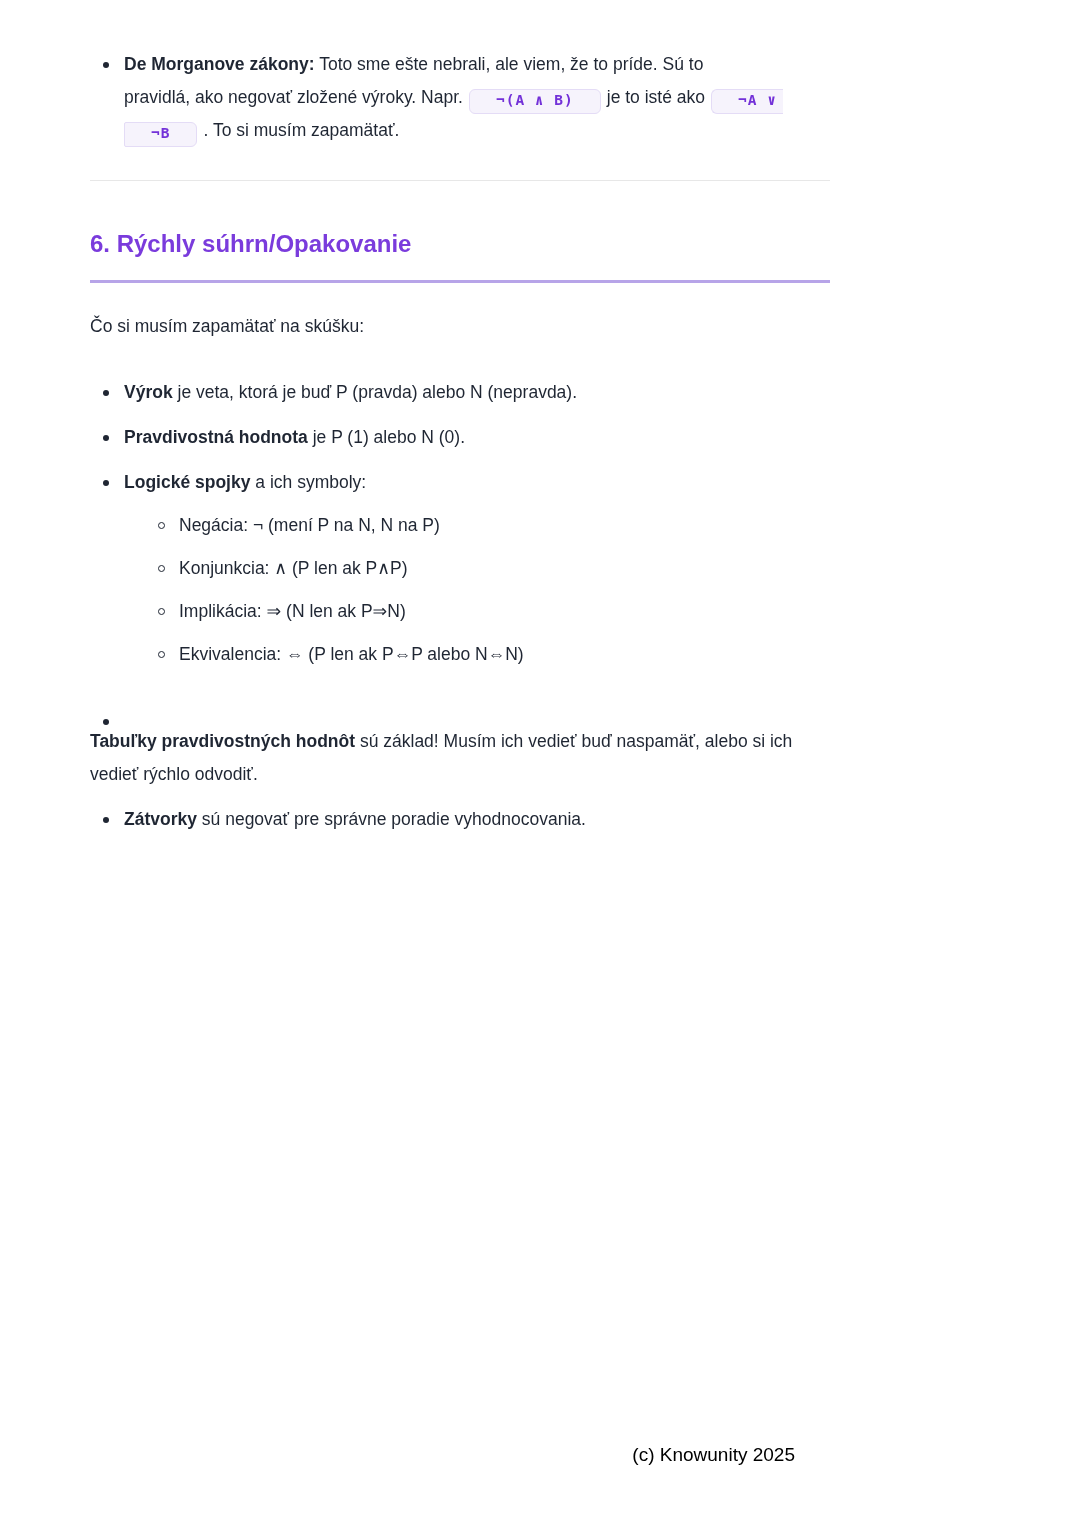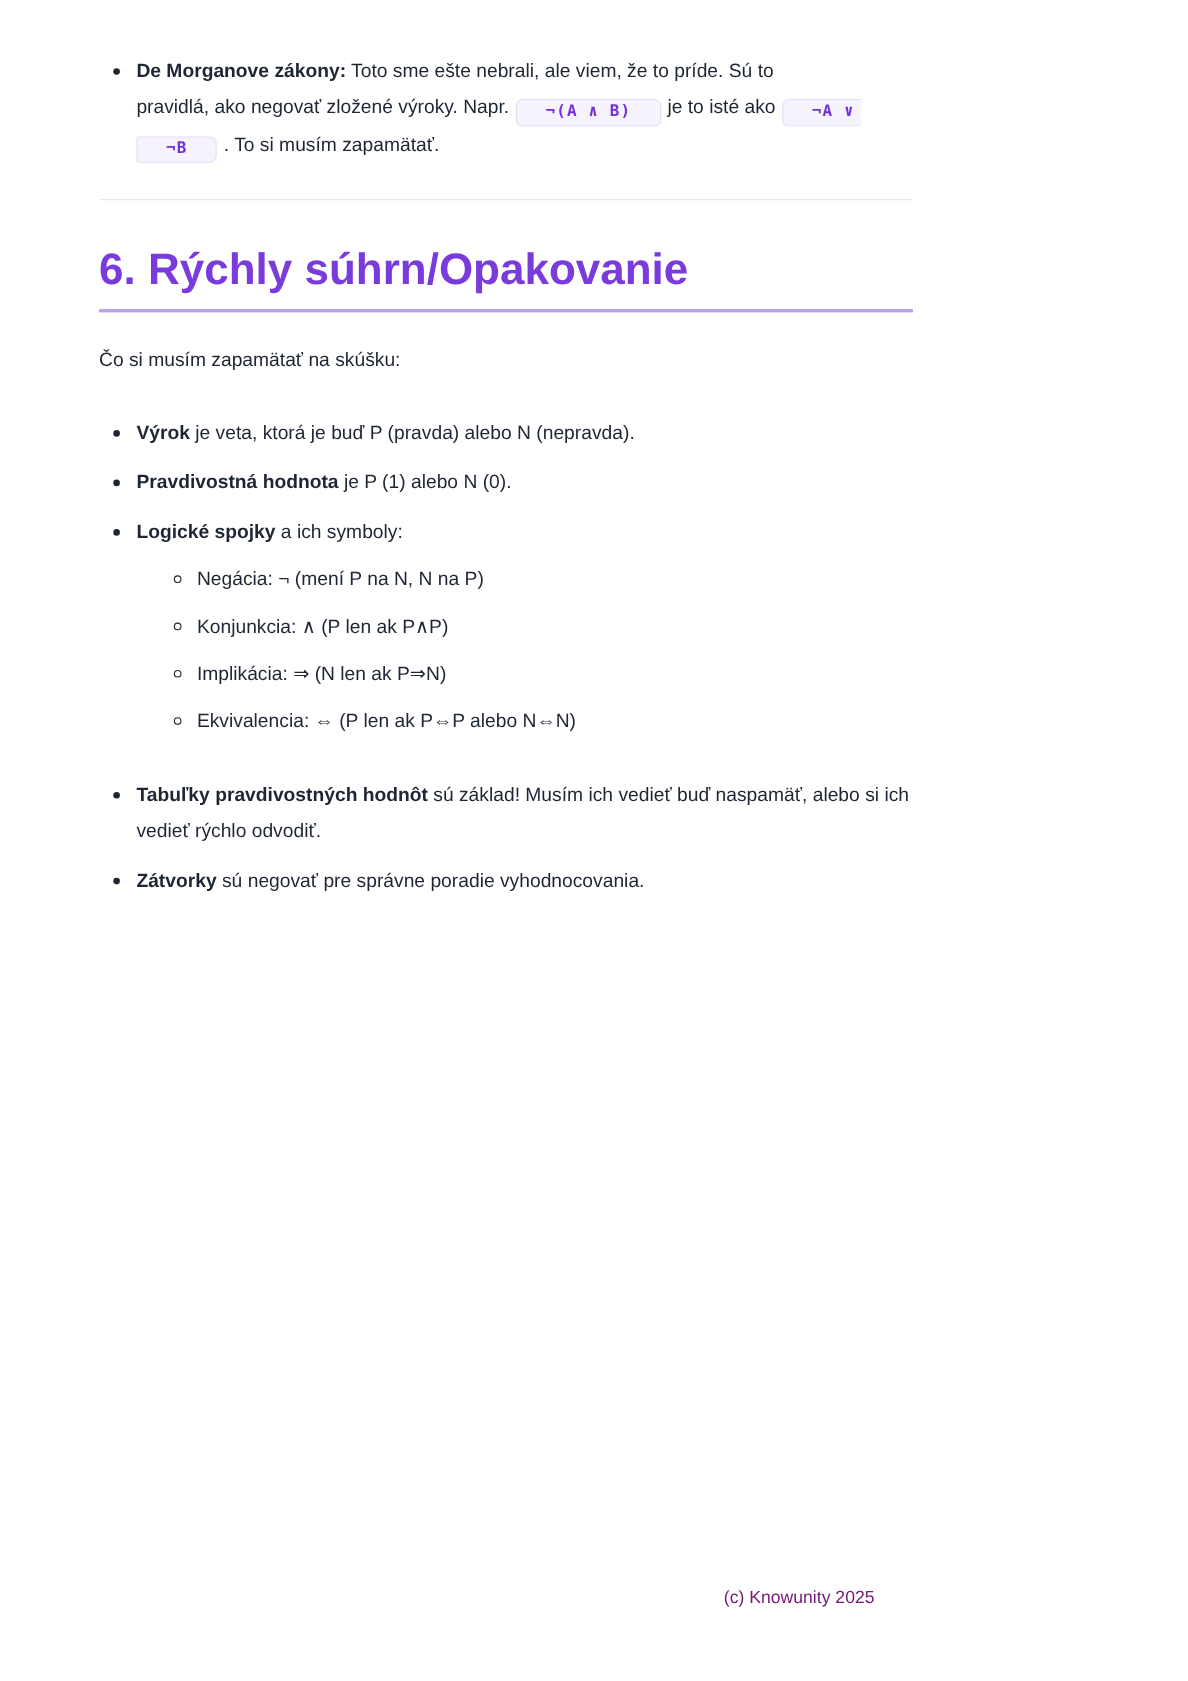--- a/index.html
+++ b/index.html
@@ -71,42 +71,42 @@
   .chip-cut-left  { border-radius:2px 6px 6px 2px; margin-left:0; }
 
   .divider {
     border:none;
     border-top:1px solid #e7e7e7;
     margin:33px 0 0 0;
   }
 
   .section-heading {
     margin:44px 0 0 0;
-    font-size:40px;
+    font-size:24px;
     line-height:38px;
     font-weight:700;
     color:#7a3bdc;
     padding-bottom:17px;
     border-bottom:3px solid #b7a4e8;
   }
 
   .intro { margin-top:27px; }
 
   .summary-list { margin-top:33px; }
   .summary-list .li { margin-bottom:12px; }
   .sub-list { margin-top:10px; }
   .sub-list .li { margin-bottom:11px; }
   .sub-list .li-text { line-height:32px; }
-  .mt-lg { margin-top:24px; }
+  .mt-lg { margin-top:24px;flex-direction:column; }
 
   .footer {
     position:absolute;
     top:1444px; right:70px;
-    font-size:16px;
-    color:#701a75;
+    font-size:19px;
+    color:#000000;
   }
 </style>
 </head>
 <body>
 
 <div class="page">
 
   <div class="side-strip"></div>
 
   <div class="content">

